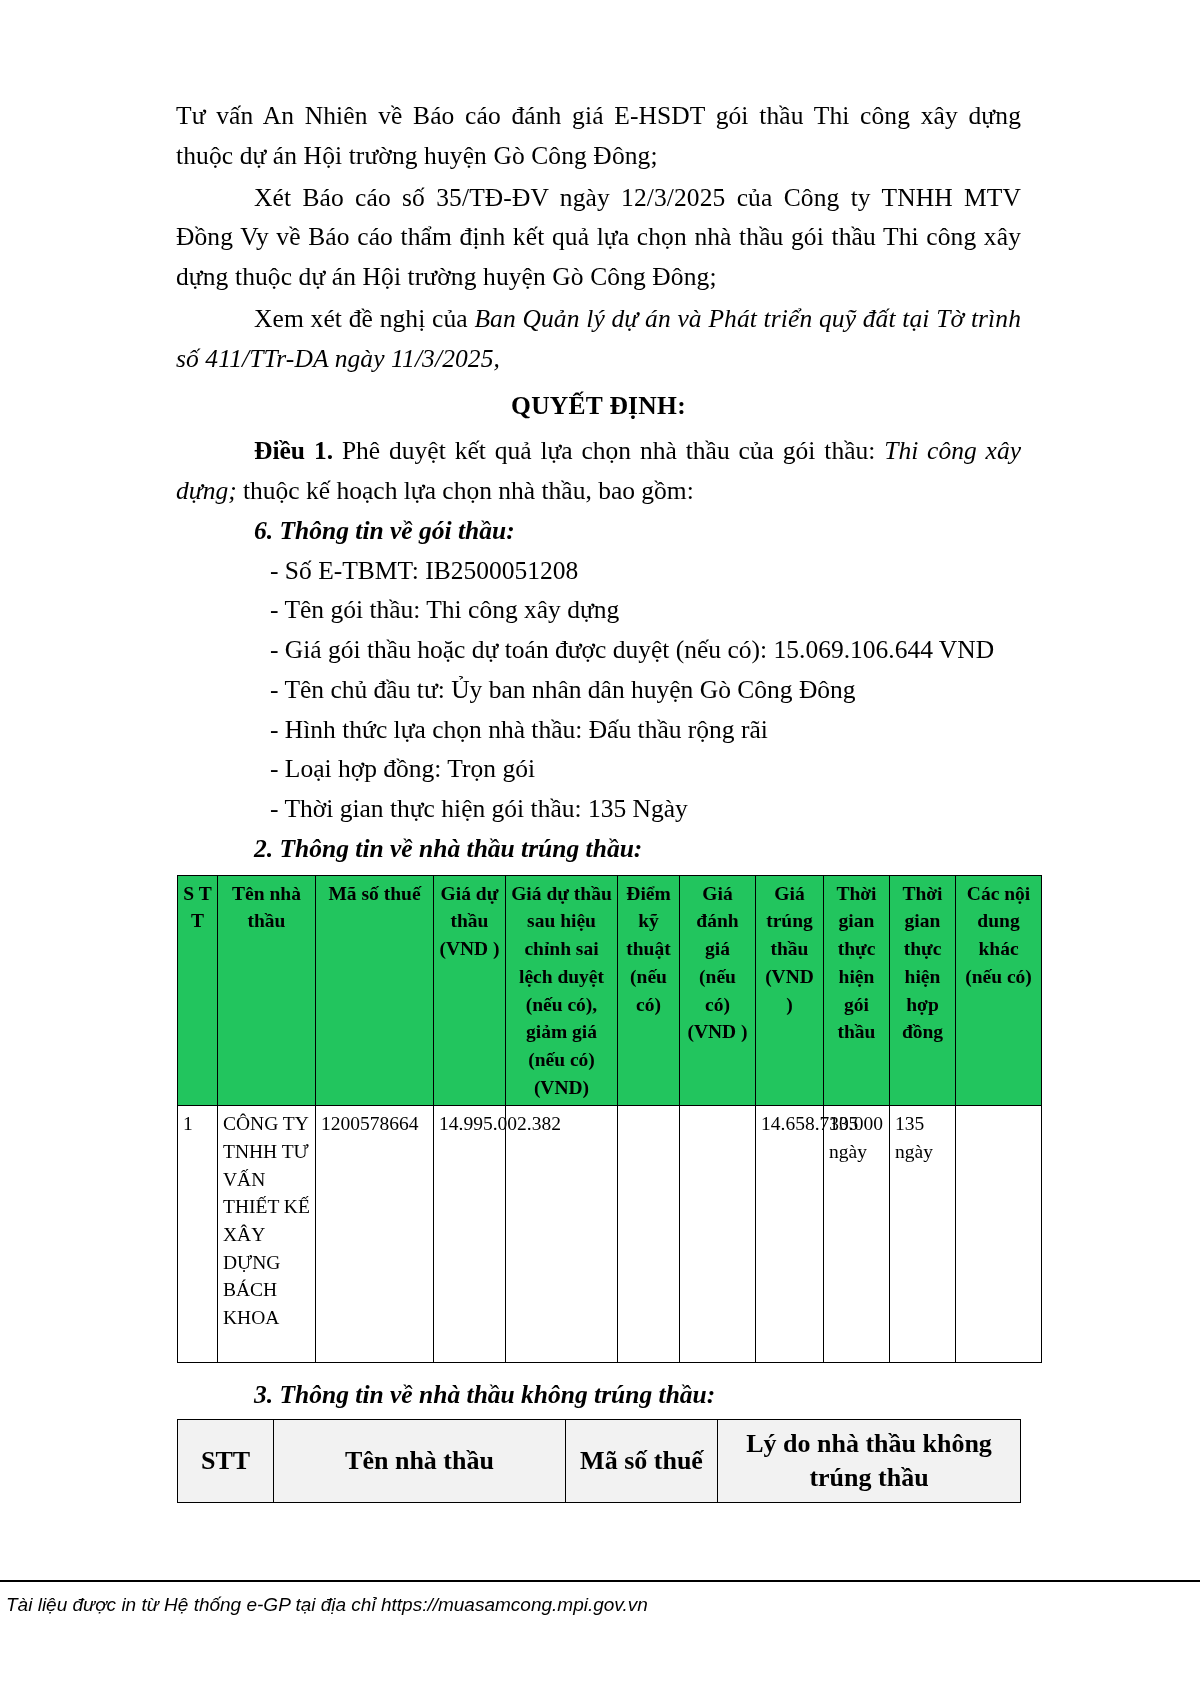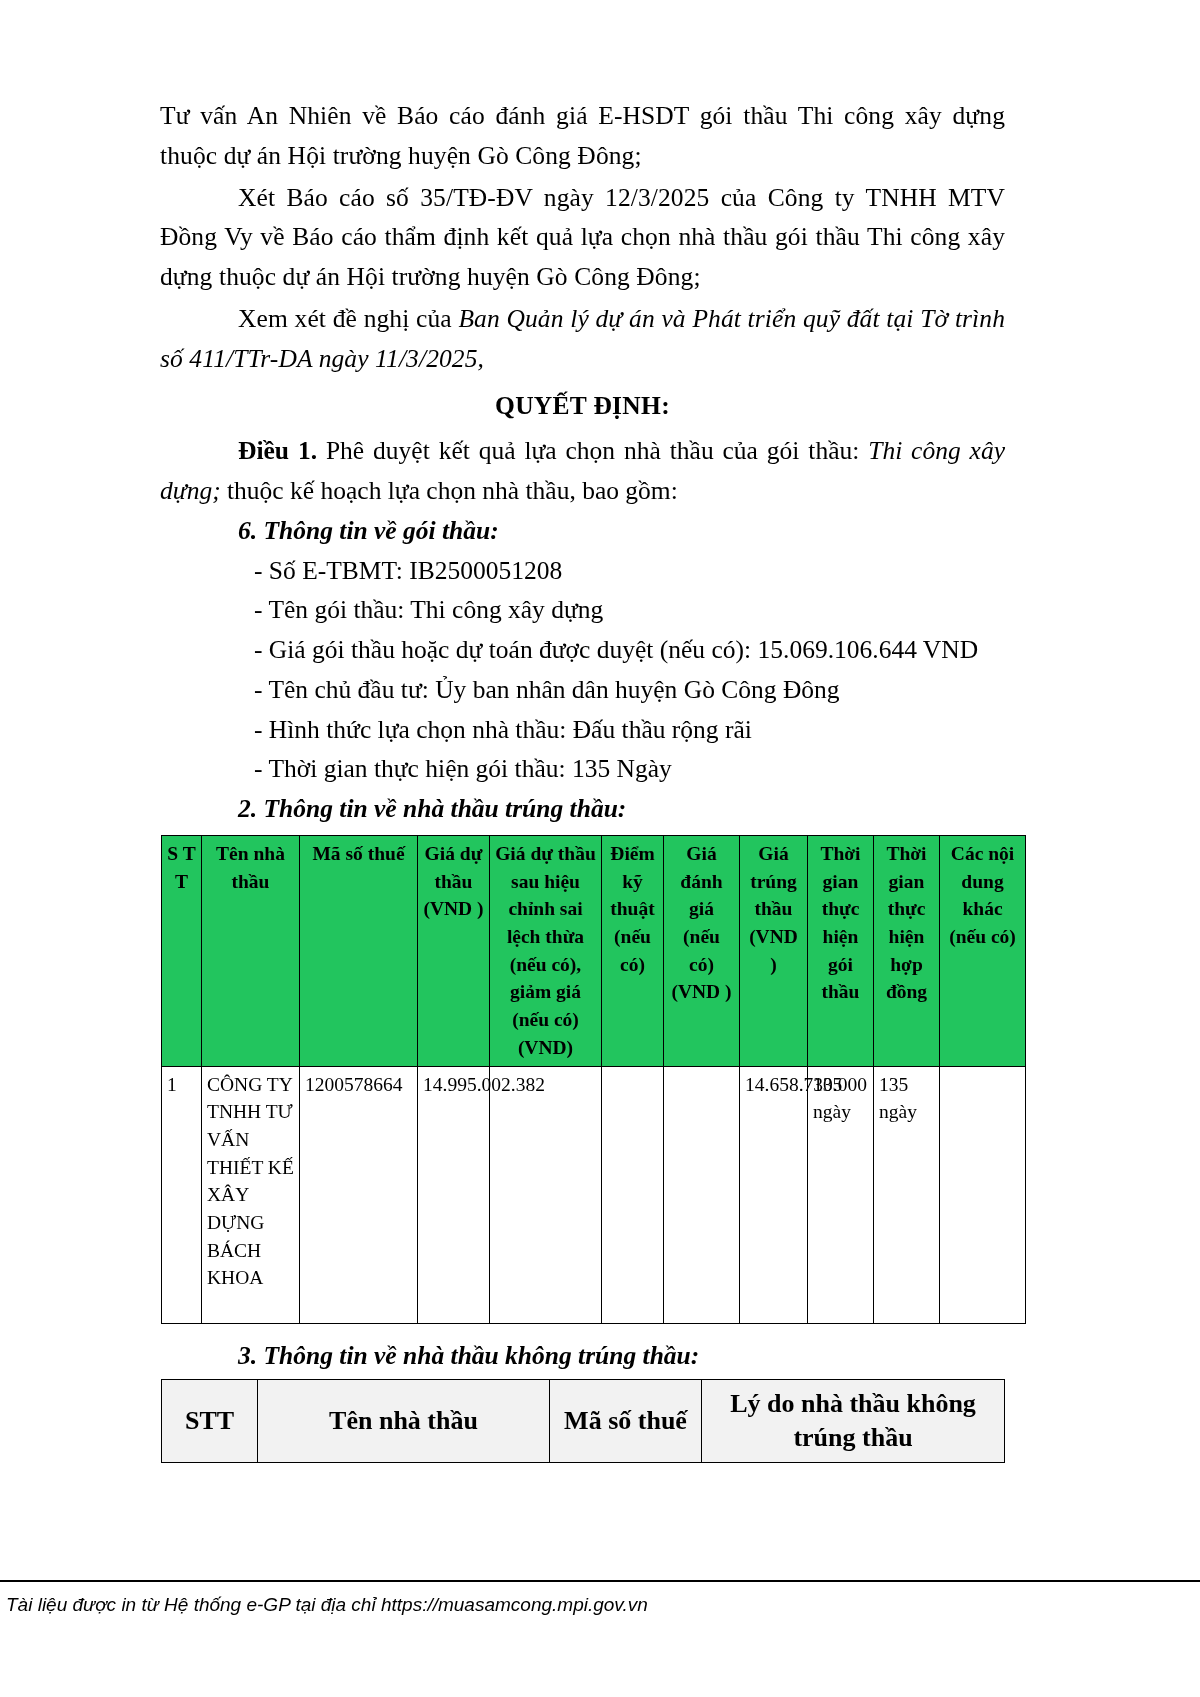--- a/index.html
+++ b/index.html
@@ -14,21 +14,21 @@
   .page {
     position: relative;
     width: 1200px;
     height: 1697px;
     background: #ffffff;
     box-sizing: border-box;
     overflow: hidden;
   }
   .content {
     position: absolute;
-    left: 160px;
+    left: 176px;
     top: 96px;
     width: 845px;
   }
   p.body-par {
     margin: 0 0 2px 0;
     font-size: 25.5px;
     line-height: 1.56;
     text-align: justify;
     text-justify: inter-word;
     letter-spacing: 0.1px;
@@ -180,20 +180,21 @@
 
     <p class="article-par"><span class="article-label">Điều 1.</span><span> Phê duyệt kết quả lựa chọn nhà thầu của gói thầu: </span><span class="ital">Thi công xây dựng;</span><span> thuộc kế hoạch lựa chọn nhà thầu, bao gồm:</span></p>
 
     <p class="section-head">6. Thông tin về gói thầu:</p>
 
     <p class="bullet-line">- Số E-TBMT: IB2500051208</p>
     <p class="bullet-line">- Tên gói thầu: Thi công xây dựng</p>
     <p class="bullet-line">- Giá gói thầu hoặc dự toán được duyệt (nếu có): 15.069.106.644 VND</p>
     <p class="bullet-line">- Tên chủ đầu tư: Ủy ban nhân dân huyện Gò Công Đông</p>
     <p class="bullet-line">- Hình thức lựa chọn nhà thầu: Đấu thầu rộng rãi</p>
+    <p class="bullet-line">- Loại hợp đồng: Trọn gói</p>
     <p class="bullet-line">- Thời gian thực hiện gói thầu: 135 Ngày</p>
 
     <p class="section-head">2. Thông tin về nhà thầu trúng thầu:</p>
 
     <table class="bid-table">
       <colgroup>
         <col class="c-stt">
           <col class="c-name">
           <col class="c-tax">
           <col class="c-price">
@@ -204,21 +205,21 @@
         <col class="c-timepkg">
           <col class="c-timectr">
           <col class="c-other">
       </colgroup>
       <thead>
         <tr>
           <th>S T T</th>
           <th>Tên nhà thầu</th>
           <th>Mã số thuế</th>
           <th>Giá dự thầu (VND )</th>
-          <th>Giá dự thầu sau hiệu chỉnh sai lệch thừa (nếu có), giảm giá (nếu có) (VND)</th>
+          <th>Giá dự thầu sau hiệu chỉnh sai lệch duyệt (nếu có), giảm giá (nếu có) (VND)</th>
           <th>Điểm kỹ thuật (nếu có)</th>
           <th>Giá đánh giá (nếu có) (VND )</th>
           <th>Giá trúng thầu (VND )</th>
           <th>Thời gian thực hiện gói thầu</th>
           <th>Thời gian thực hiện hợp đồng</th>
           <th>Các nội dung khác (nếu có)</th>
         </tr>
       </thead>
       <tbody>
         <tr>

